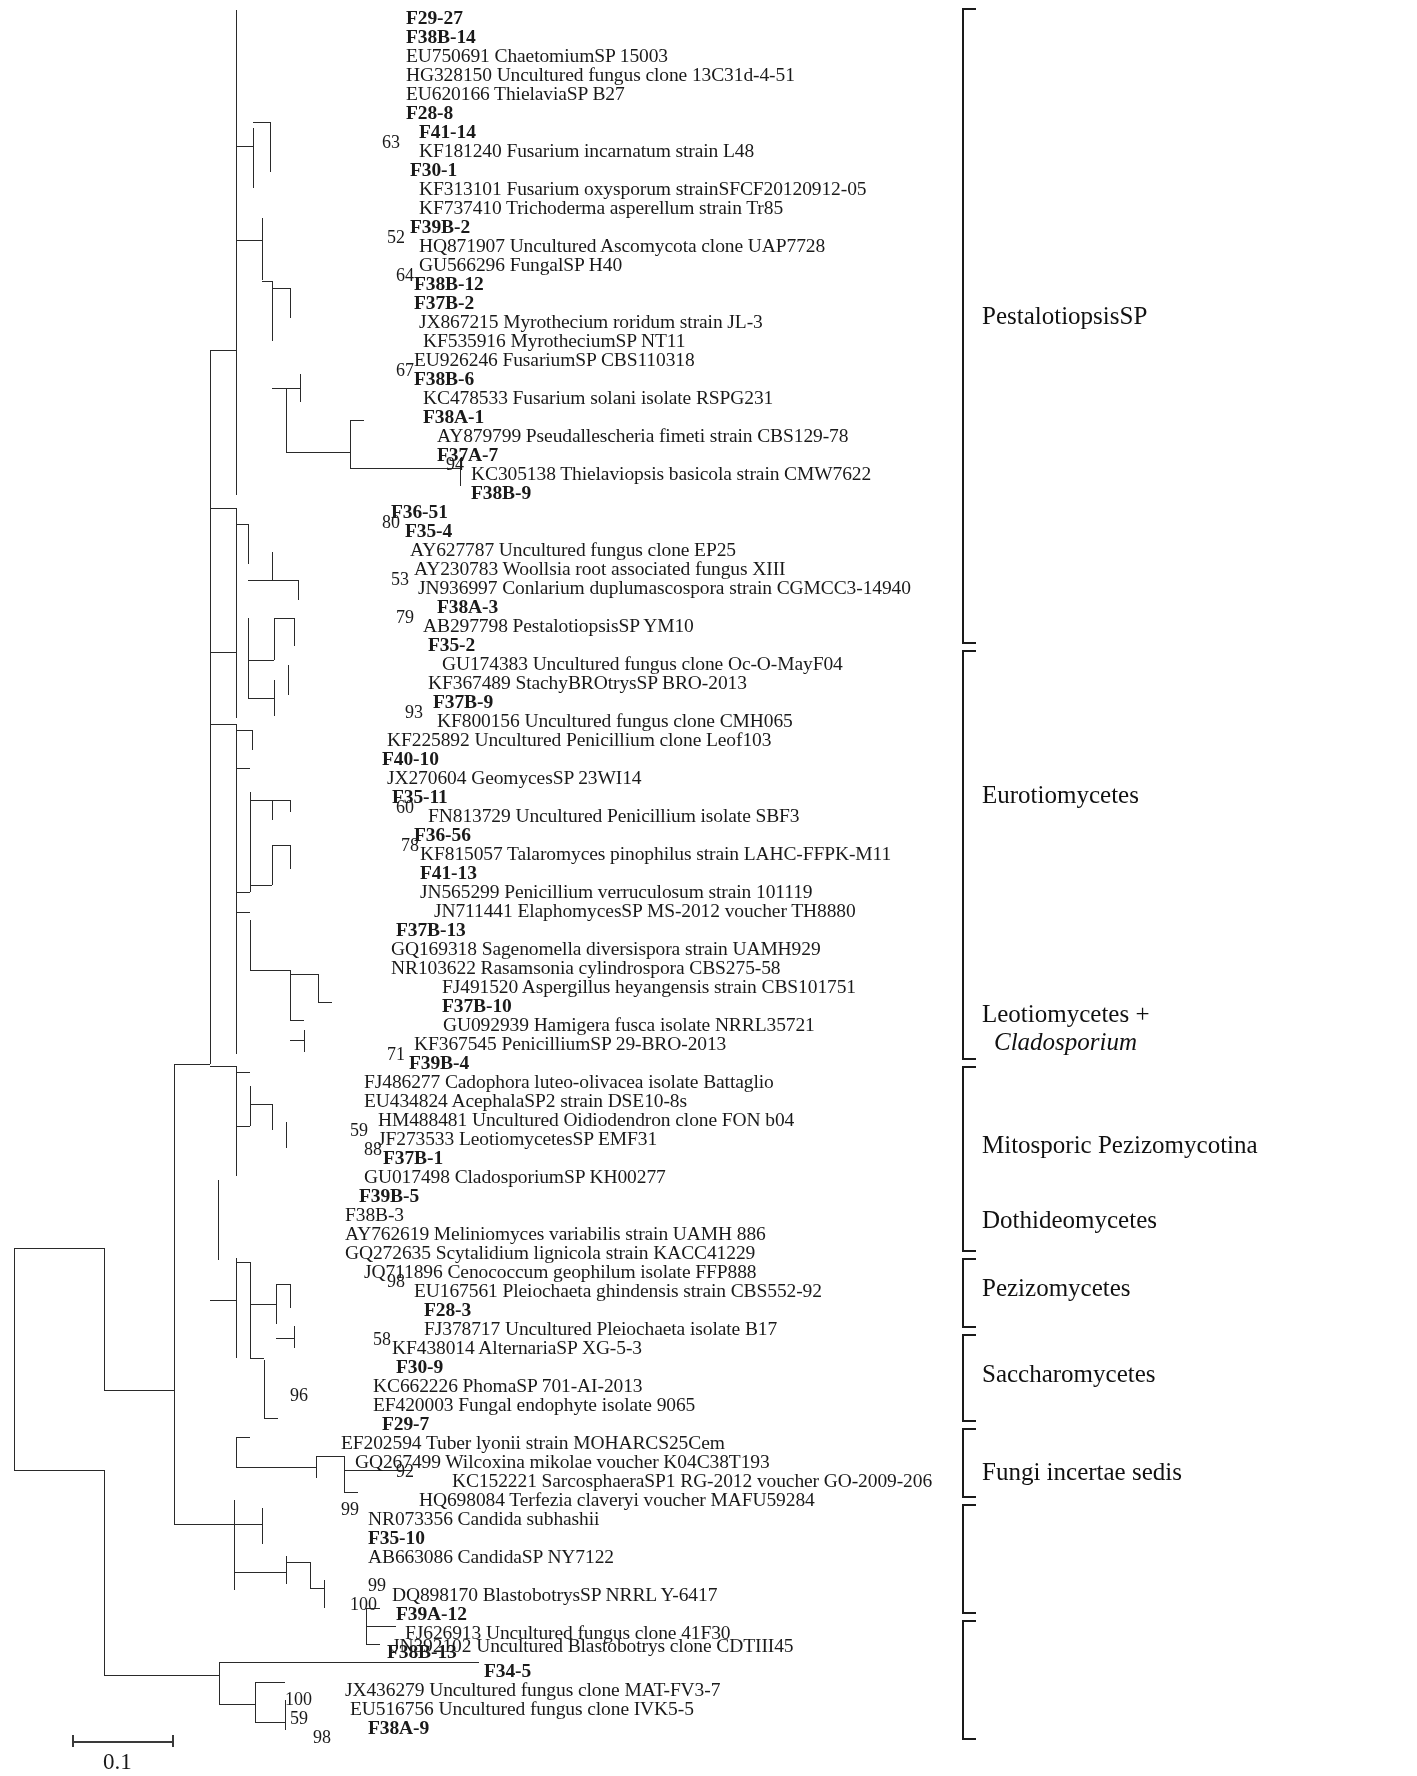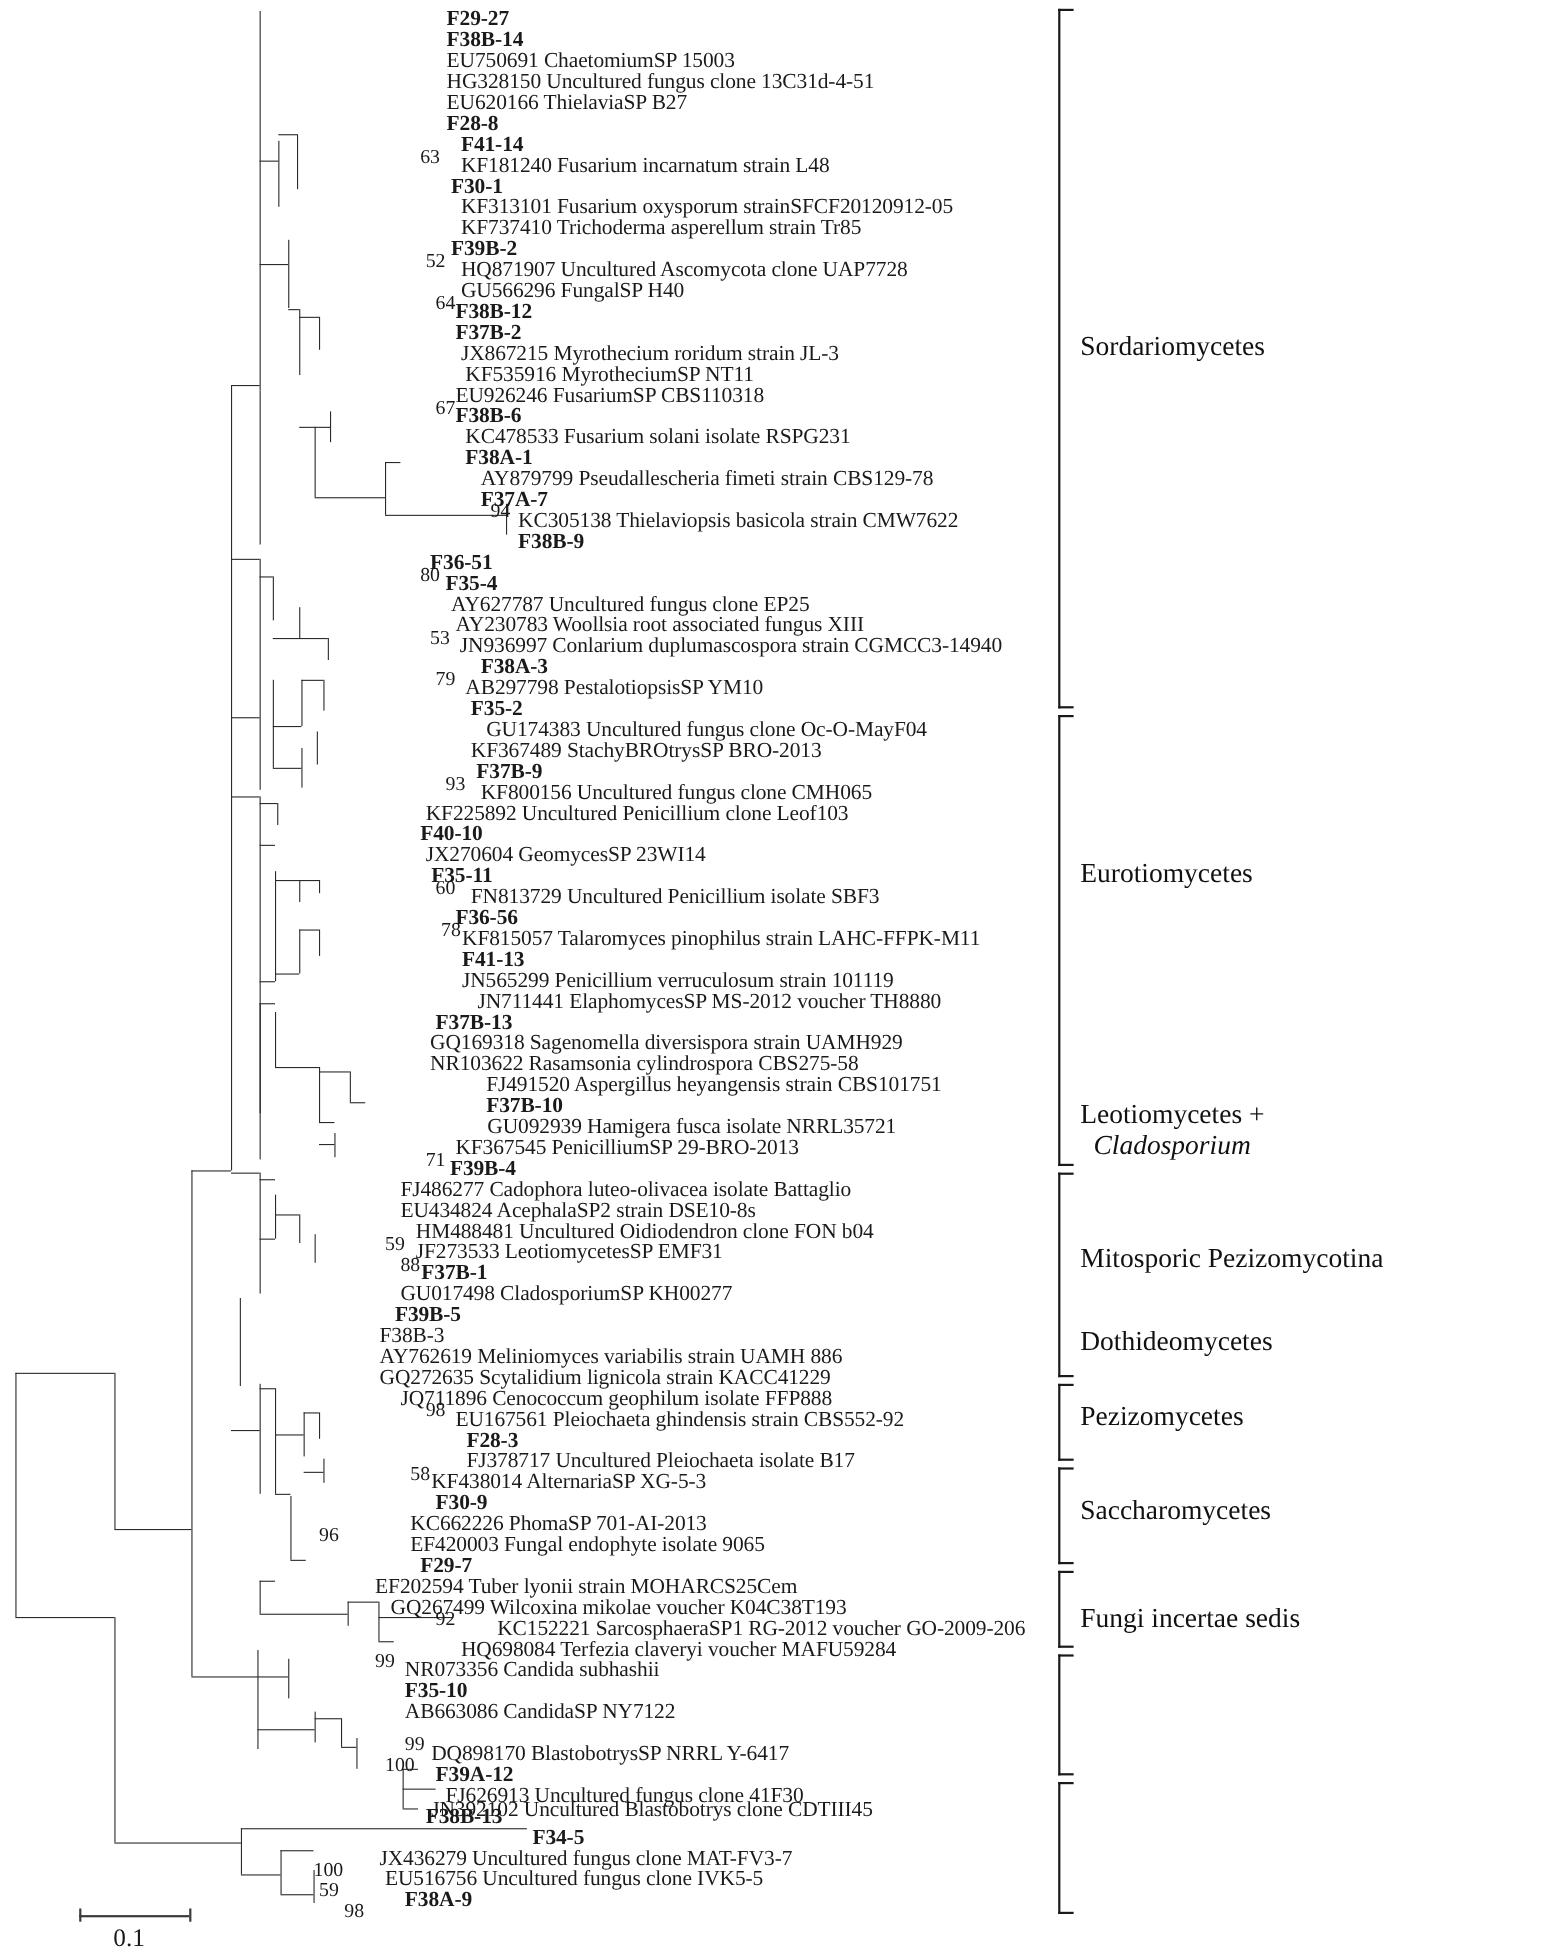--- a/index.html
+++ b/index.html
@@ -369,21 +369,21 @@
       <div class="boot" style="left: 341px; top: 1500px;">99</div>
       <div class="boot" style="left: 368px; top: 1576px;">99</div>
       <div class="boot" style="left: 350px; top: 1595px;">100</div>
       <div class="boot" style="left: 285px; top: 1690px;">100</div>
       <div class="boot" style="left: 290px; top: 1709px;">59</div>
       <div class="boot" style="left: 313px; top: 1728px;">98</div>
     </div>
 
   <div id="clade-layer">
       <div class="bracket" style="left: 962px; top: 8px; width: 14px; height: 636px;"></div>
-      <div class="clade-label" style="left: 982px; top: 302px;"><span>Sordariomycetes</span></div>
+      <div class="clade-label" style="left: 982px; top: 302px;"><span>PestalotiopsisSP</span></div>
       <div class="bracket" style="left: 962px; top: 650px; width: 14px; height: 410px;"></div>
       <div class="clade-label" style="left: 982px; top: 781px;"><span>Eurotiomycetes</span></div>
       <div class="bracket" style="left: 962px; top: 1066px; width: 14px; height: 186px;"></div>
       <div class="clade-label" style="left: 982px; top: 1000px;"><span>Leotiomycetes +</span><span class="ital">Cladosporium</span></div>
       <div class="bracket" style="left: 962px; top: 1258px; width: 14px; height: 70px;"></div>
       <div class="clade-label" style="left: 982px; top: 1131px;"><span>Mitosporic Pezizomycotina</span></div>
       <div class="bracket" style="left: 962px; top: 1334px; width: 14px; height: 88px;"></div>
       <div class="clade-label" style="left: 982px; top: 1206px;"><span>Dothideomycetes</span></div>
       <div class="bracket" style="left: 962px; top: 1428px; width: 14px; height: 70px;"></div>
       <div class="clade-label" style="left: 982px; top: 1274px;"><span>Pezizomycetes</span></div>

